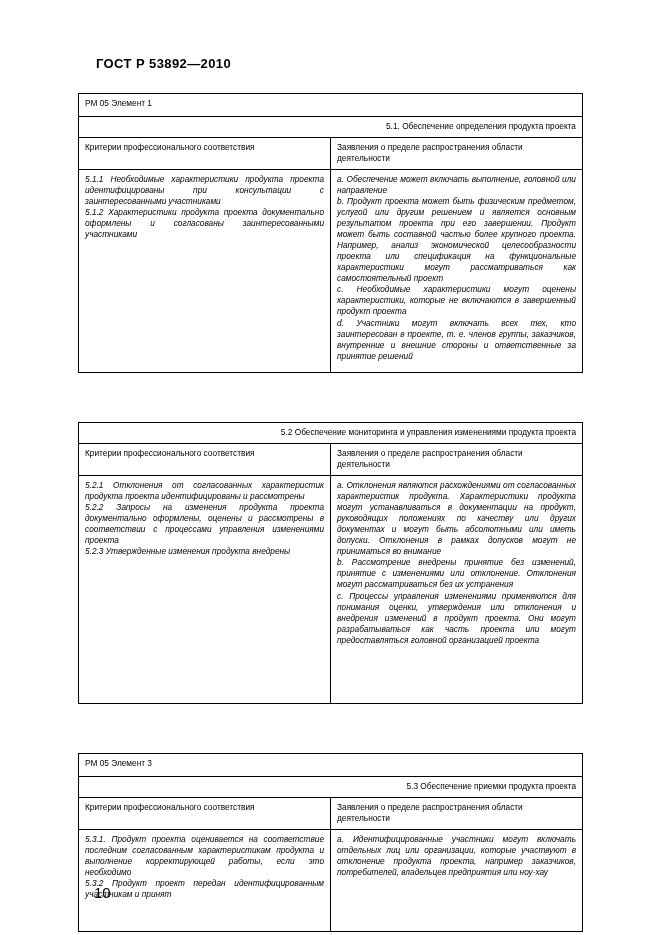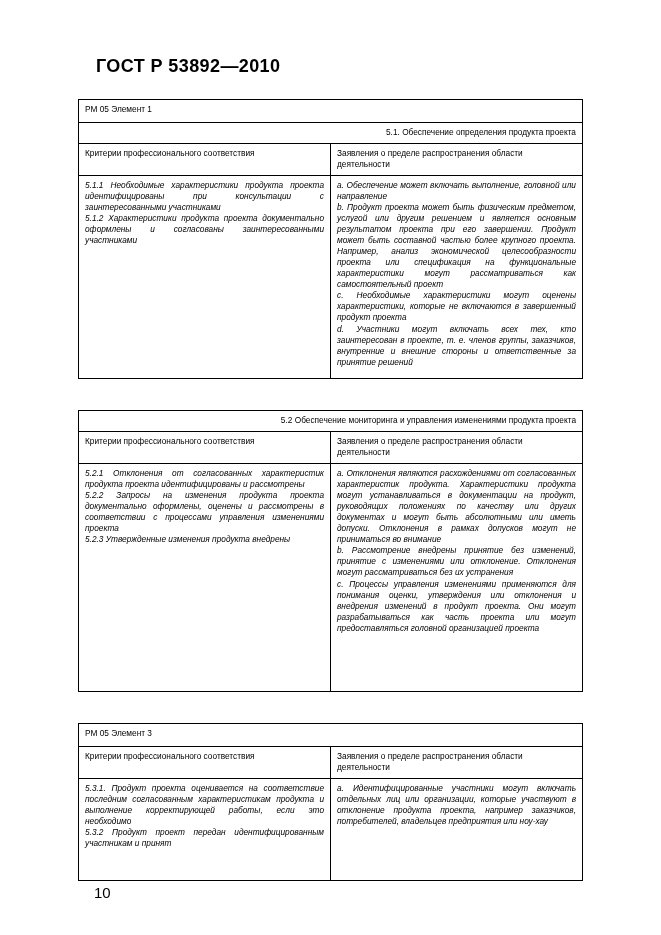--- a/index.html
+++ b/index.html
@@ -15,34 +15,34 @@
     position: relative;
   }
   .page {
     width: 661px;
     height: 935px;
     box-sizing: border-box;
     padding: 0;
     position: relative;
   }
   .page-header {
-    font-size: 18px;
+    font-size: 13px;
     font-weight: bold;
     letter-spacing: 0.4px;
     margin: 0;
     padding: 56px 0 0 96px;
   }
   .content {
     padding: 22px 78px 0 78px;
   }
   table.block {
     width: 100%;
     border-collapse: collapse;
     table-layout: fixed;
-    margin-bottom: 31px;
+    margin-bottom: 49px;
   }
   table.block td {
     border: 1px solid #000000;
     vertical-align: top;
     padding: 4px 6px 5px 6px;
     font-size: 8.3px;
     line-height: 1.33;
   }
   td.elem-title {
     font-size: 8.3px;
@@ -150,20 +150,23 @@
     <table class="block">
       <colgroup>
           <col style="width:50%">
           <col style="width:50%">
         </colgroup>
       <tbody>
         <tr>
           <td class="elem-title" colspan="2">РМ 05  Элемент 3</td>
         </tr>
         <tr>
+          <td class="section-title" colspan="2">5.3  Обеспечение приемки продукта проекта</td>
+        </tr>
+        <tr>
           <td class="col-head">Критерии профессионального соответствия</td>
           <td class="col-head">Заявления о пределе распространения области деятельности</td>
         </tr>
         <tr>
           <td class="cell-body tall-3">
             <p>5.3.1. Продукт проекта оценивается на соответствие последним согласованным характеристикам продукта и выполнение корректирующей работы, если это необходимо</p>
             <p>5.3.2  Продукт проект передан идентифицированным участникам и принят</p>
           </td>
           <td class="cell-body tall-3">
             <p>а. Идентифицированные участники могут включать отдельных лиц или организации, которые участвуют в отклонение продукта проекта, например заказчиков, потребителей, владельцев предприятия или ноу-хау</p>

